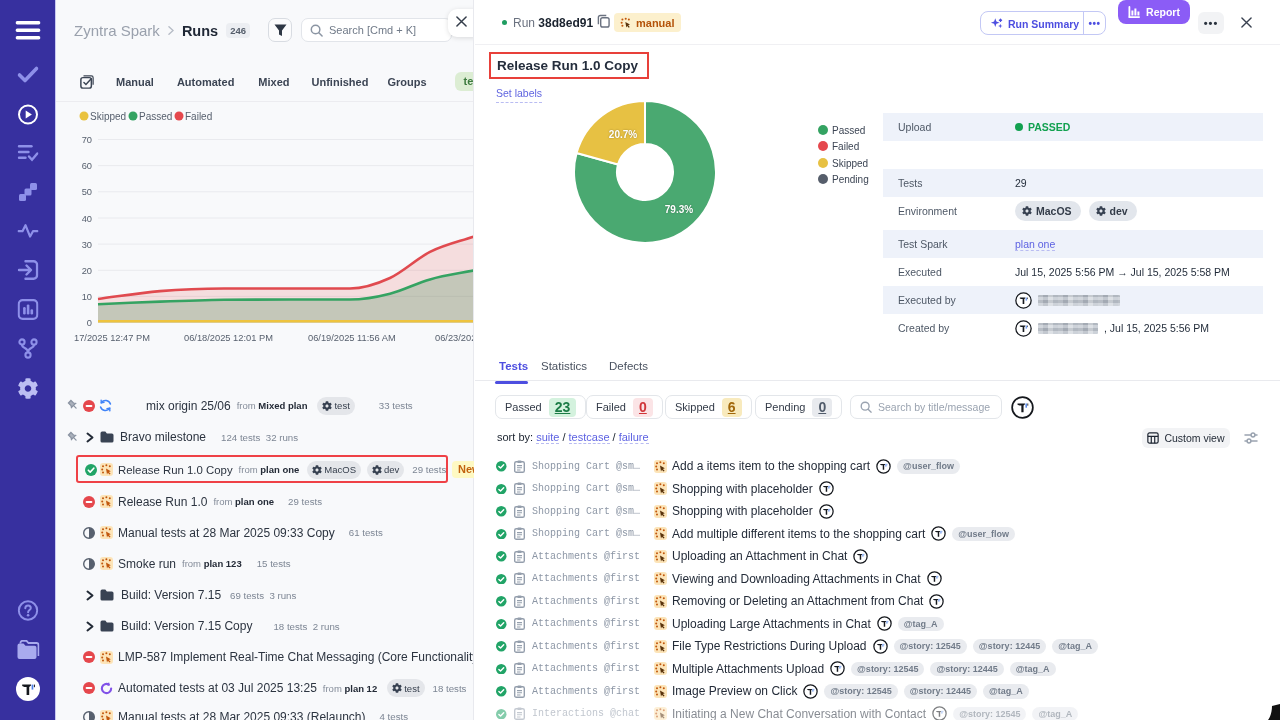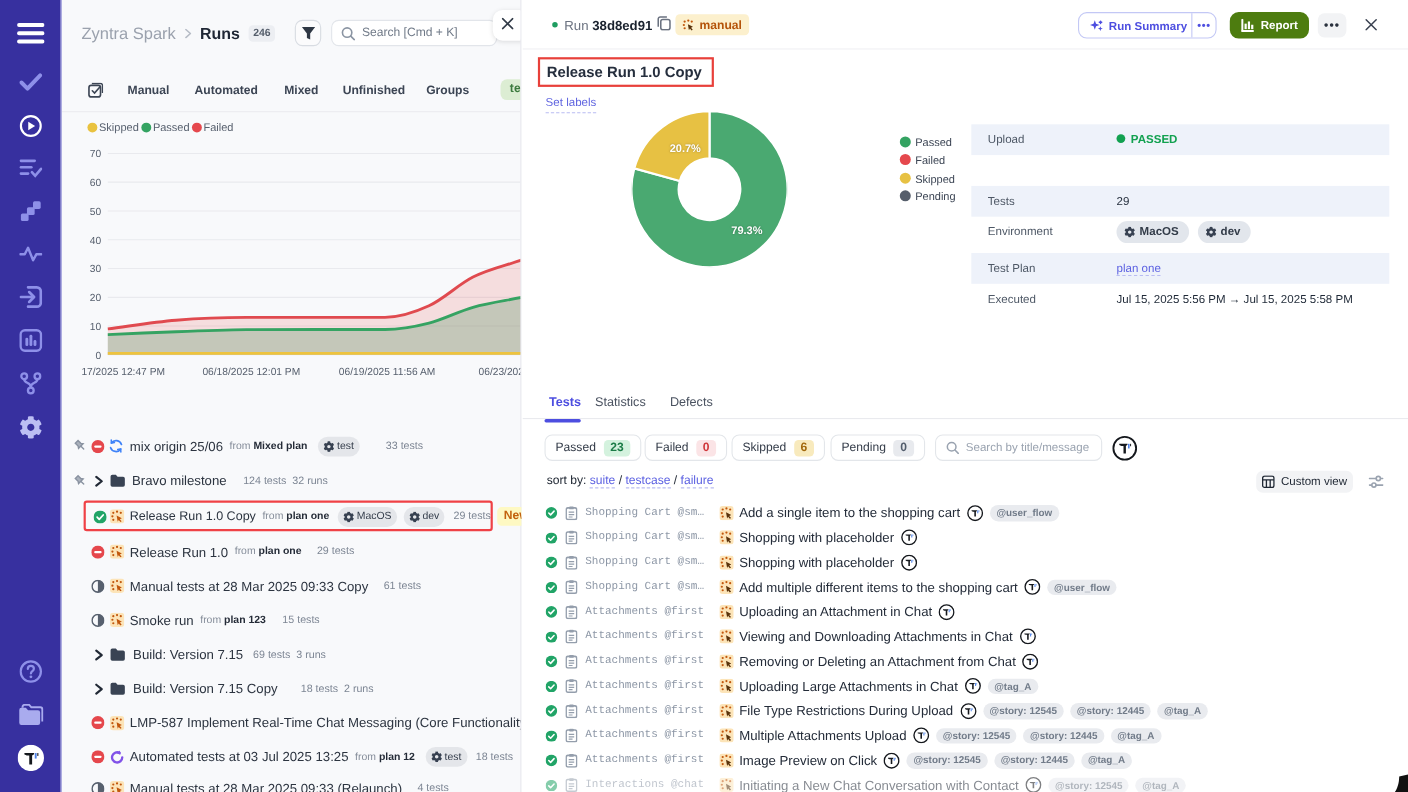--- a/index.html
+++ b/index.html
@@ -35,21 +35,21 @@
 .setl{position:absolute;left:21px;top:87px;font-size:10.5px;color:#6065e0;border-bottom:1px dashed #b9bcf2;padding-bottom:3px;}
 
 .trow{position:absolute;left:408px;width:380px;height:28px;display:flex;align-items:center;font-size:10.5px;color:#515c6b;white-space:nowrap;}
 .trow .lbl{width:132px;padding-left:15px;font-size:10.5px;color:#4e5866;flex:none;}
 .trow .val{color:#1f2937;font-weight:500;}
 .lt{background:#eef2fa;}
 .env{display:inline-flex;align-items:center;gap:4px;background:#e2e6ec;border-radius:10px;height:20px;padding:0 9px 0 7px;font-size:10.5px;color:#333c49;font-weight:600;}
 
 .tabs2{position:absolute;left:0;top:360px;width:805px;height:21px;border-bottom:1px solid #e9eaee;font-size:11.5px;color:#4a5260;}
 .chip{position:absolute;top:395px;height:24px;border:1px solid #e3e6ea;background:#fff;border-radius:7px;display:flex;align-items:center;gap:7px;padding:0 9px;font-size:11px;color:#333b48;font-weight:500;white-space:nowrap;overflow:hidden;}
-.chip .b{font-size:11px;font-weight:700;border-radius:4px;padding:1.5px 6px;}
+.chip .b{font-size:14px;font-weight:700;border-radius:4px;padding:1.5px 6px;text-decoration:underline;}
 .trowt{position:absolute;left:14px;height:22px;display:flex;align-items:center;font-size:12px;color:#242c39;white-space:nowrap;}
 .suite{font-family:"Liberation Mono",monospace;font-size:10px;color:#8d97a6;}
 .tag{display:inline-block;background:#e9ebef;color:#717b89;font-size:9px;font-weight:600;border-radius:8px;padding:2px 6px 2.5px 6px;}
 #rp{overflow:hidden;}
 .ik{flex:none;display:block;}.ck2{margin-left:7px;}.cb2{margin-left:7.5px;}.av2{margin-left:6px;}
 .suite{margin-left:7px;width:122px;overflow:hidden;flex:none;}
 .tt{margin-left:5px;}
 .tag{margin-left:6px;flex:none;}
 .blur1,.blur2{display:inline-block;height:11px;border-radius:1px;background:repeating-linear-gradient(90deg,#c3c9d1 0 5px,#aeb5bf 5px 10px,#d2d7dd 10px 15px,#bcc3cc 15px 20px),repeating-linear-gradient(0deg,rgba(255,255,255,.25) 0 3px,rgba(0,0,0,.06) 3px 6px);background-blend-mode:overlay;}
 .blur1{width:82px;}
@@ -212,21 +212,21 @@
           <rect x="2.6" y="5" width="6.8" height="2" rx="1" fill="#fff"></rect>
         </svg>
   <svg class="abs" style="left:43px;top:9px" width="13" height="13" viewBox="0 0 14 14">
           <g fill="none" stroke="#3f83f8" stroke-width="1.7" stroke-linecap="round">
             <path d="M12.3 5.4 A5.6 5.6 0 0 0 2.5 3.9"></path>
             <path d="M1.7 8.6 A5.6 5.6 0 0 0 11.5 10.1"></path>
             <path d="M2.3 1.2 L2.5 4.2 L5.4 3.6" stroke-width="1.5"></path>
             <path d="M11.7 12.8 L11.5 9.8 L8.6 10.4" stroke-width="1.5"></path>
           </g>
         </svg>
-  <span style="margin-left:62px">mix origin 25/06</span>
+  <span style="margin-left:90px">mix origin 25/06</span>
         <span class="from">from <b>Mixed plan</b></span>
   <span class="pill" style="margin-left:10px"><svg width="10" height="10" viewBox="0 0 512 512">
             <path fill="#374151" d="M487.4 315.7l-42.6-24.6c4.3-23.2 4.3-47 0-70.2l42.6-24.6c4.9-2.8 7.1-8.6 5.5-14-11.1-35.6-30-67.8-54.7-94.6-3.8-4.1-10-5.1-14.8-2.3L380.8 110c-17.9-15.4-38.5-27.3-60.8-35.1V25.8c0-5.6-3.9-10.5-9.4-11.7-36.7-8.2-74.3-7.8-109.2 0-5.5 1.2-9.4 6.1-9.4 11.7V75c-22.2 7.9-42.8 19.8-60.8 35.1L88.7 85.5c-4.9-2.8-11-1.9-14.8 2.3-24.7 26.7-43.6 58.9-54.7 94.6-1.7 5.4.6 11.2 5.5 14L67.3 221c-4.3 23.2-4.3 47 0 70.2l-42.6 24.6c-4.9 2.8-7.1 8.6-5.5 14 11.1 35.6 30 67.8 54.7 94.6 3.8 4.1 10 5.1 14.8 2.3l42.6-24.6c17.9 15.4 38.5 27.3 60.8 35.1v49.2c0 5.6 3.9 10.5 9.4 11.7 36.7 8.2 74.3 7.8 109.2 0 5.5-1.2 9.4-6.1 9.4-11.7v-49.2c22.2-7.9 42.8-19.8 60.8-35.1l42.6 24.6c4.9 2.8 11 1.9 14.8-2.3 24.7-26.7 43.6-58.9 54.7-94.6 1.7-5.4-.6-11.2-5.5-14zM256 336c-44.1 0-80-35.9-80-80s35.9-80 80-80 80 35.9 80 80-35.9 80-80 80z"></path>
           </svg>test</span>
   <span class="cnt" style="margin-left:24px">33 tests</span>
 </div>
 <div class="run" style="top:421.5px">
   <svg class="abs" style="left:10px;top:8px" width="14" height="14" viewBox="0 0 24 24">
           <g transform="rotate(-45 12 12)" fill="none" stroke="#8a93a1" stroke-width="2.2">
             <path d="M9 4 h6 v6.2 l2 3 h-10 l2-3 z" fill="#aab1bc"></path>
@@ -427,21 +427,21 @@
   <span class="btn-os" style="left:505px;top:11px;width:126px;height:24px;border:1px solid #c3c8f5;color:#4d4ee0;font-weight:600;">
     <svg style="position:absolute;left:9px;top:5px" width="14" height="13" viewBox="0 0 16 15">
           <path d="M6 1.5 L7.3 5.2 L11 6.5 L7.3 7.8 L6 11.5 L4.7 7.8 L1 6.5 L4.7 5.2 Z" fill="#4d4ee0"></path>
           <path d="M11.8 7.8 L12.5 9.7 L14.4 10.4 L12.5 11.1 L11.8 13 L11.1 11.1 L9.2 10.4 L11.1 9.7 Z" fill="#4d4ee0"></path>
           <rect x="11.3" y="1.8" width="1.5" height="4" rx="0.7" fill="#4d4ee0"></rect>
           <rect x="10" y="3" width="4" height="1.5" rx="0.7" fill="#4d4ee0"></rect>
         </svg>
     <span style="position:absolute;left:27px;top:6px;font-size:10.5px;">Run Summary</span>
     <span style="position:absolute;right:0;top:0;width:22px;height:22px;border-left:1px solid #c3c8f5;display:flex;align-items:center;justify-content:center;color:#4d4ee0;font-weight:700;letter-spacing:0.5px;font-size:10px;">•••</span>
   </span>
-  <span class="btn-os" style="left:643px;top:11px;width:72px;height:24px;background:#4d7c0f;color:#fff;font-weight:600;">
+  <span class="btn-os" style="left:643px;top:0;width:72px;height:24px;background:#8b5cf6;color:#fff;font-weight:600;">
     <svg width="12" height="12" viewBox="0 0 12 12" style="margin-right:6px">
           <g fill="#fff">
             <rect x="0.5" y="0" width="1.8" height="12" rx="0.9"></rect>
             <rect x="0.5" y="10.2" width="11.5" height="1.8" rx="0.9"></rect>
             <rect x="3.4" y="4.5" width="2" height="5"></rect>
             <rect x="6.4" y="2.5" width="2" height="7"></rect>
             <rect x="9.4" y="5.5" width="2" height="4"></rect>
           </g>
         </svg>
     <span style="font-size:10.5px">Report</span>
@@ -480,27 +480,48 @@
 <div class="trow" style="top:197px">
       <span class="lbl">Environment</span>
   <span class="env"><svg width="10" height="10" viewBox="0 0 512 512">
           <path fill="#374151" d="M487.4 315.7l-42.6-24.6c4.3-23.2 4.3-47 0-70.2l42.6-24.6c4.9-2.8 7.1-8.6 5.5-14-11.1-35.6-30-67.8-54.7-94.6-3.8-4.1-10-5.1-14.8-2.3L380.8 110c-17.9-15.4-38.5-27.3-60.8-35.1V25.8c0-5.6-3.9-10.5-9.4-11.7-36.7-8.2-74.3-7.8-109.2 0-5.5 1.2-9.4 6.1-9.4 11.7V75c-22.2 7.9-42.8 19.8-60.8 35.1L88.7 85.5c-4.9-2.8-11-1.9-14.8 2.3-24.7 26.7-43.6 58.9-54.7 94.6-1.7 5.4.6 11.2 5.5 14L67.3 221c-4.3 23.2-4.3 47 0 70.2l-42.6 24.6c-4.9 2.8-7.1 8.6-5.5 14 11.1 35.6 30 67.8 54.7 94.6 3.8 4.1 10 5.1 14.8 2.3l42.6-24.6c17.9 15.4 38.5 27.3 60.8 35.1v49.2c0 5.6 3.9 10.5 9.4 11.7 36.7 8.2 74.3 7.8 109.2 0 5.5-1.2 9.4-6.1 9.4-11.7v-49.2c22.2-7.9 42.8-19.8 60.8-35.1l42.6 24.6c4.9 2.8 11 1.9 14.8-2.3 24.7-26.7 43.6-58.9 54.7-94.6 1.7-5.4-.6-11.2-5.5-14zM256 336c-44.1 0-80-35.9-80-80s35.9-80 80-80 80 35.9 80 80-35.9 80-80 80z"></path>
         </svg>MacOS</span>
   <span class="env" style="margin-left:8px"><svg width="10" height="10" viewBox="0 0 512 512">
           <path fill="#374151" d="M487.4 315.7l-42.6-24.6c4.3-23.2 4.3-47 0-70.2l42.6-24.6c4.9-2.8 7.1-8.6 5.5-14-11.1-35.6-30-67.8-54.7-94.6-3.8-4.1-10-5.1-14.8-2.3L380.8 110c-17.9-15.4-38.5-27.3-60.8-35.1V25.8c0-5.6-3.9-10.5-9.4-11.7-36.7-8.2-74.3-7.8-109.2 0-5.5 1.2-9.4 6.1-9.4 11.7V75c-22.2 7.9-42.8 19.8-60.8 35.1L88.7 85.5c-4.9-2.8-11-1.9-14.8 2.3-24.7 26.7-43.6 58.9-54.7 94.6-1.7 5.4.6 11.2 5.5 14L67.3 221c-4.3 23.2-4.3 47 0 70.2l-42.6 24.6c-4.9 2.8-7.1 8.6-5.5 14 11.1 35.6 30 67.8 54.7 94.6 3.8 4.1 10 5.1 14.8 2.3l42.6-24.6c17.9 15.4 38.5 27.3 60.8 35.1v49.2c0 5.6 3.9 10.5 9.4 11.7 36.7 8.2 74.3 7.8 109.2 0 5.5-1.2 9.4-6.1 9.4-11.7v-49.2c22.2-7.9 42.8-19.8 60.8-35.1l42.6 24.6c4.9 2.8 11 1.9 14.8-2.3 24.7-26.7 43.6-58.9 54.7-94.6 1.7-5.4-.6-11.2-5.5-14zM256 336c-44.1 0-80-35.9-80-80s35.9-80 80-80 80 35.9 80 80-35.9 80-80 80z"></path>
         </svg>dev</span>
 </div>
 <div class="trow lt" style="top:230px">
-      <span class="lbl">Test Plan</span>
+      <span class="lbl">Test Spark</span>
       <span style="color:#5d62e2;border-bottom:1px dashed #b9bcf2;">plan one</span>
     </div>
 <div class="trow" style="top:258px">
       <span class="lbl">Executed</span>
       <span class="val">Jul 15, 2025 5:56 PM → Jul 15, 2025 5:58 PM</span>
     </div>
+<div class="trow lt" style="top:286px">
+      <span class="lbl">Executed by</span>
+  <svg width="17" height="17" viewBox="0 0 24 24" style="margin-right:6px">
+        <circle cx="12" cy="12" r="10.8" fill="#fff" stroke="#15181d" stroke-width="1.8"></circle>
+        <path d="M6.8 7.8 L14.6 7.8 L14.6 8.7 L13.1 9.8 L13.1 17 L10.8 17 L10.8 9.8 L8.8 9.8 L6.8 9 Z" fill="#15181d"></path>
+        <rect x="15.1" y="7.8" width="1.5" height="4.4" fill="#4f83e8"></rect>
+        <rect x="17.1" y="7.8" width="0.9" height="2.3" fill="#15181d"></rect>
+      </svg>
+  <span class="blur1"></span>
+</div>
+<div class="trow" style="top:314px">
+      <span class="lbl">Created by</span>
+  <svg width="17" height="17" viewBox="0 0 24 24" style="margin-right:6px">
+        <circle cx="12" cy="12" r="10.8" fill="#fff" stroke="#15181d" stroke-width="1.8"></circle>
+        <path d="M6.8 7.8 L14.6 7.8 L14.6 8.7 L13.1 9.8 L13.1 17 L10.8 17 L10.8 9.8 L8.8 9.8 L6.8 9 Z" fill="#15181d"></path>
+        <rect x="15.1" y="7.8" width="1.5" height="4.4" fill="#4f83e8"></rect>
+        <rect x="17.1" y="7.8" width="0.9" height="2.3" fill="#15181d"></rect>
+      </svg>
+  <span class="blur2"></span>
+      <span class="val" style="margin-left:6px">, Jul 15, 2025 5:56 PM</span>
+</div>
 
 <div class="tabs2">
   <span class="abs" style="left:24px;color:#4d4ee0;font-weight:700;">Tests</span>
   <span class="abs" style="left:66px;">Statistics</span>
   <span class="abs" style="left:134px;">Defects</span>
   <span class="abs" style="left:20px;top:21px;width:33px;height:2.5px;background:#4d4ee0;border-radius:2px;"></span>
 </div>
 <div class="chip" style="left:20px;">Passed<span class="b" style="background:#d4f2de;color:#1b7c46;">23</span></div>
 <div class="chip" style="left:111px;">Failed<span class="b" style="background:#fbe4e6;color:#d03539;">0</span></div>
 <div class="chip" style="left:190px;">Skipped<span class="b" style="background:#f8eabd;color:#a1670a;">6</span></div>
@@ -547,21 +568,21 @@
           <rect width="13" height="13" rx="3" fill="#fce4b8"></rect>
           <g fill="#c1570c">
             <circle cx="3" cy="3.2" r="1"></circle>
             <circle cx="6.4" cy="2.2" r="1"></circle>
             <circle cx="9.8" cy="3.2" r="1"></circle>
             <circle cx="2.2" cy="6.4" r="1"></circle>
             <circle cx="3" cy="9.6" r="1"></circle>
             <path d="M6 5.6 L10.8 8.2 L8.9 9 L10.6 10.8 L9.5 11.6 L7.9 9.8 L7 11.4 Z" fill="#59320a"></path>
           </g>
         </svg>
-        <span class="tt">Add a single item to the shopping cart</span>
+        <span class="tt">Add a items item to the shopping cart</span>
         <svg class="ik av2" width="15" height="15" viewBox="0 0 24 24">
           <circle cx="12" cy="12" r="10.6" fill="#fff" stroke="#15181d" stroke-width="2"></circle>
           <path d="M6.8 7.8 L14.6 7.8 L14.6 8.7 L13.1 9.8 L13.1 17 L10.8 17 L10.8 9.8 L8.8 9.8 L6.8 9 Z" fill="#15181d"></path>
           <rect x="15.1" y="7.8" width="1.5" height="4.4" fill="#4f83e8"></rect>
           <rect x="17.1" y="7.8" width="0.9" height="2.3" fill="#4f83e8"></rect>
         </svg>
         <span class="tag">@user_flow</span>
       </div>
 <div class="trowt" style="top:477.8px">
         <svg class="ik ck2" width="10.5" height="10.5" viewBox="0 0 12 12">

